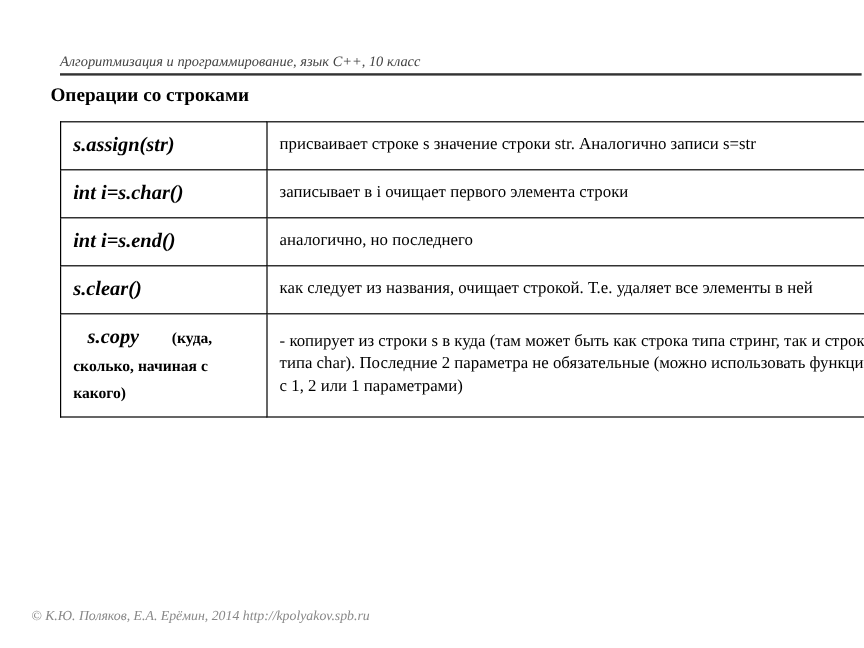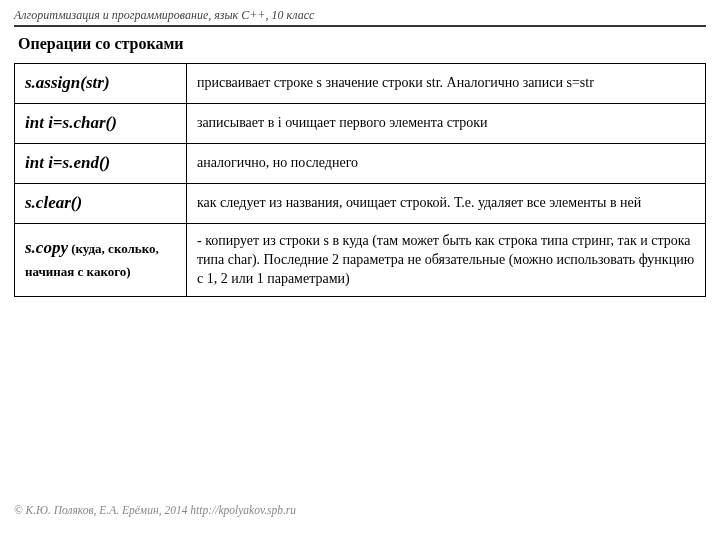--- a/index.html
+++ b/index.html
@@ -1,15 +1,15 @@
 <!DOCTYPE html>
 <html><head>
 <meta charset="utf-8">
 <style>
-  * { margin: 0; padding: 0; box-sizing: border-box; }
+  * { margin: 12px; padding: 0; box-sizing: border-box; }
   body {
     width: 720px;
     height: 540px;
     font-family: Georgia, 'Times New Roman', serif;
     background: #fff;
     color: #000;
     padding: 8px 14px;
   }
   .header-line {
     font-style: italic;
@@ -43,21 +43,21 @@
     font-size: 17px;
     font-family: 'Times New Roman', Georgia, serif;
   }
   td.method .sub {
     font-size: 13px;
     font-weight: bold;
     font-style: normal;
   }
   .footer {
     position: absolute;
-    bottom: 24px;
+    bottom: 8px;
     left: 14px;
     font-style: italic;
     font-size: 11.5px;
     color: #888;
   }
 </style>
 </head>
 <body>
 
 <div class="header-line">Алгоритмизация и программирование, язык C++, 10 класс</div>

